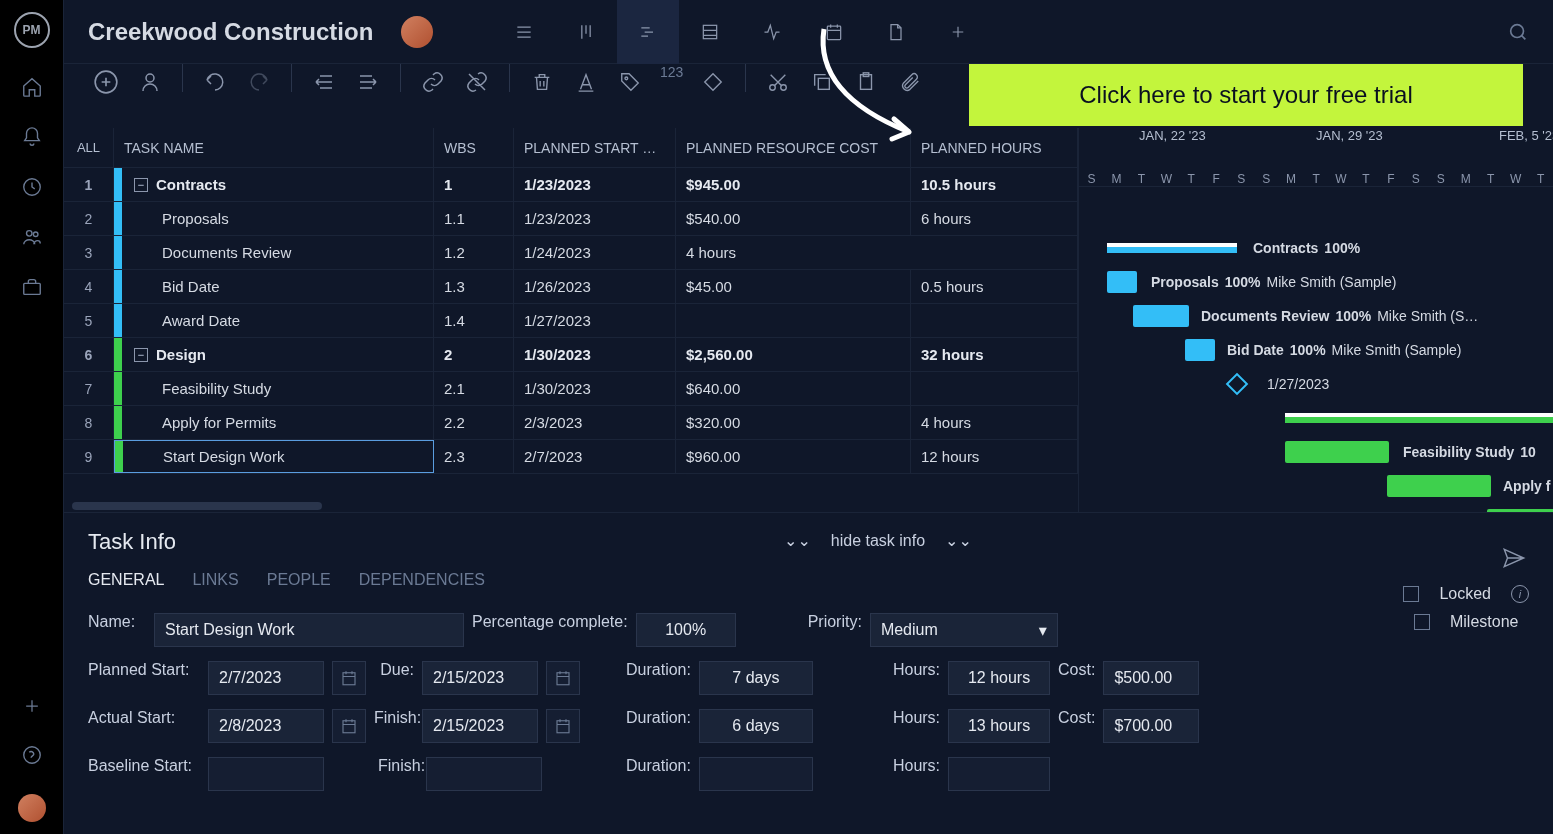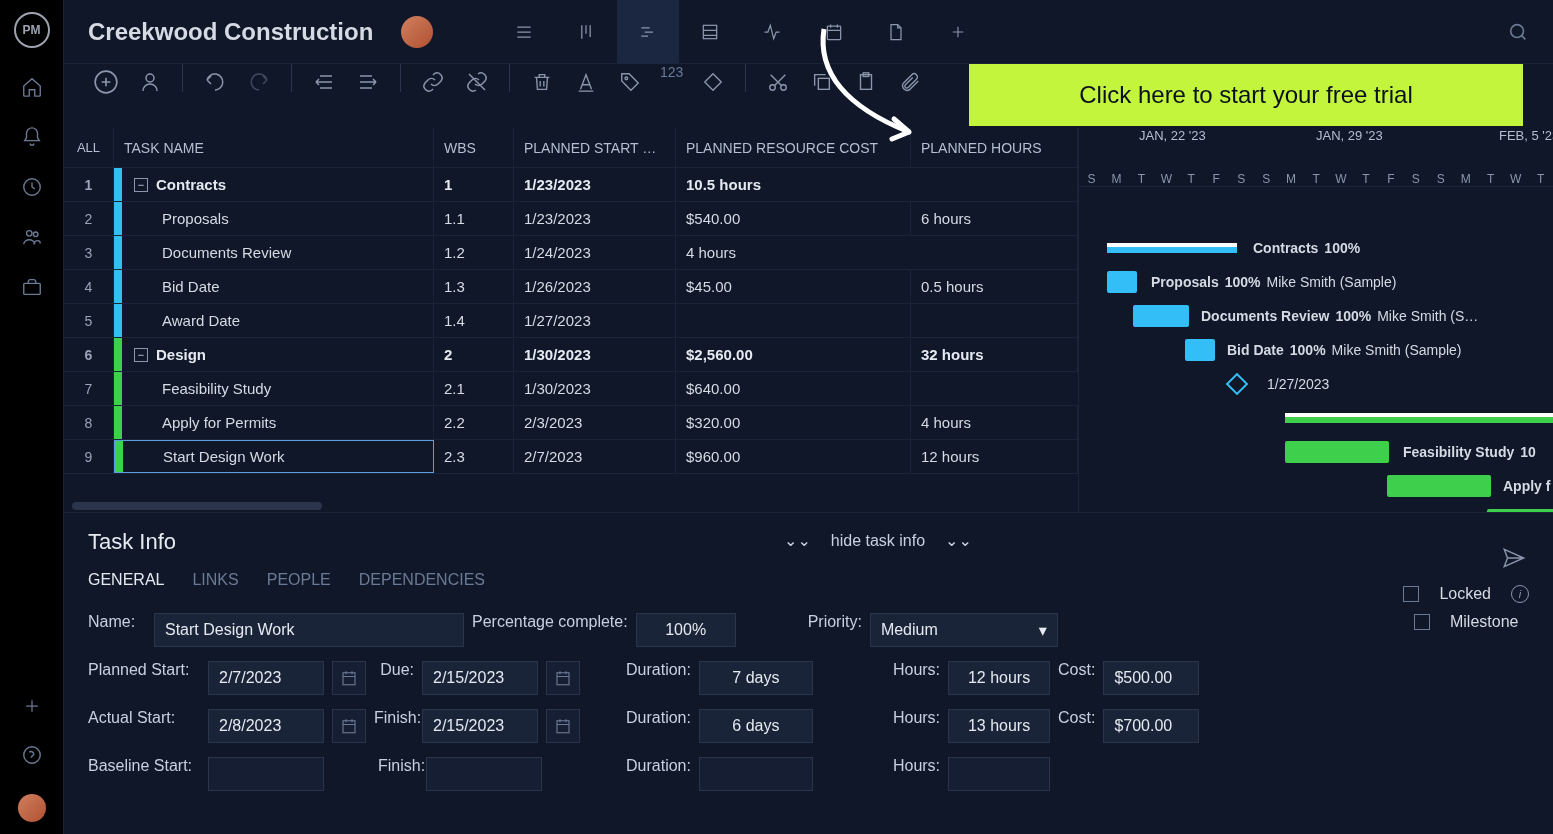--- a/index.html
+++ b/index.html
@@ -680,20 +680,21 @@
         <div id="table-rows">
             <div class="grid-row row-bold">
               <div class="gc gc-id">1</div>
               <div class="gc gc-name">
                 <div class="name-bar bar-blue"></div>
                 <span class="collapse-icon">−</span>
                 <span class="">Contracts</span>
               </div>
               <div class="gc gc-wbs">1</div>
               <div class="gc gc-ps">1/23/2023</div>
+              <div class="gc gc-rc">$945.00</div>
               <div class="gc gc-ph">10.5 hours</div>
             </div>
             <div class="grid-row">
               <div class="gc gc-id">2</div>
               <div class="gc gc-name">
                 <div class="name-bar bar-blue"></div>
                 <span class="name-indent-1">Proposals</span>
               </div>
               <div class="gc gc-wbs">1.1</div>
               <div class="gc gc-ps">1/23/2023</div>

